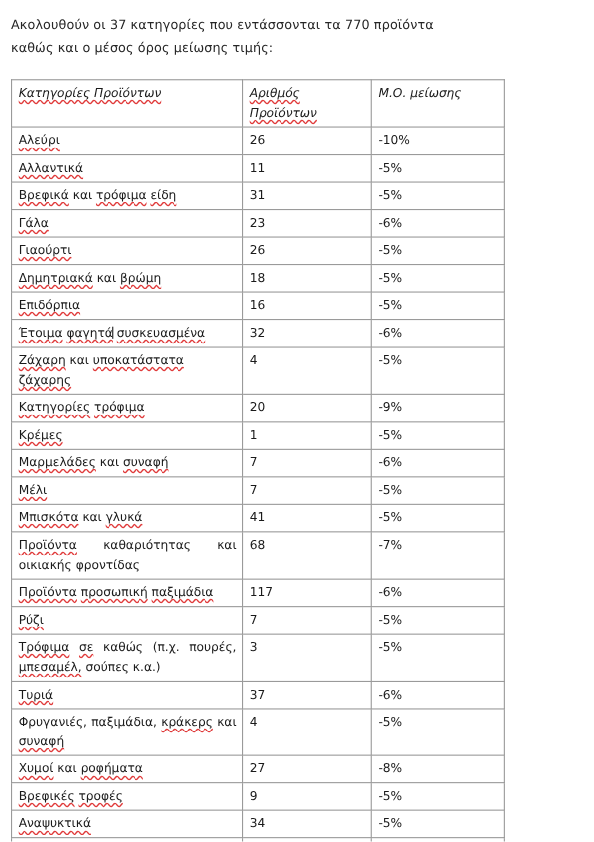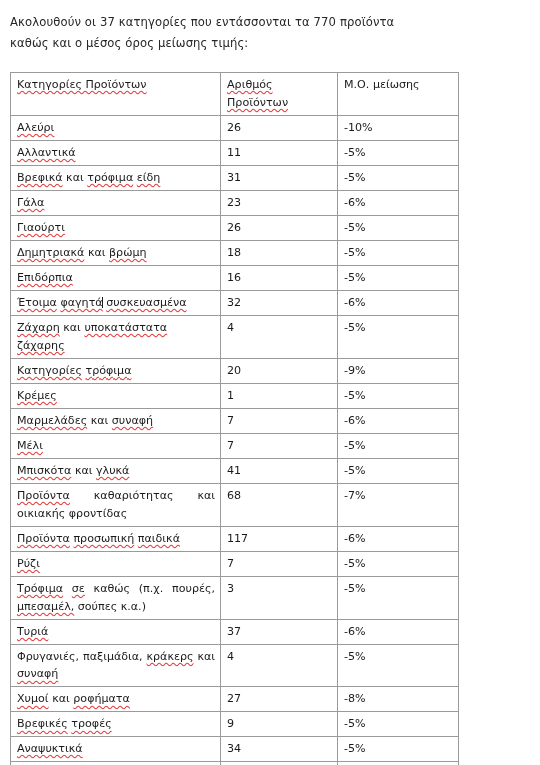--- a/index.html
+++ b/index.html
@@ -53,20 +53,21 @@
     font-weight: normal;
     text-align: left;
   }
   
   table.cat-table {
     border: 1px solid #8c8c8c;
   }
   th.h-cell {
     padding-top: 3px;
     padding-bottom: 4px;
+    font-style: italic;
   }
   
   thead tr th { border-bottom: 1.6px solid #2b2b2b; }
 
   
   tr.group-start > td { border-top: 1.6px solid #2b2b2b; }
 
   td.name-cell.justified {
     text-align: justify;
     text-align-last: left;
@@ -181,21 +182,21 @@
             <td class="name-cell"><span class="sp">Μπισκότα</span> <span>και</span> <span class="sp">γλυκά</span></td>
             <td class="num-cell">41</td>
             <td class="avg-cell">-5%</td>
           </tr>
           <tr>
             <td class="name-cell justified"><span class="sp">Προϊόντα</span> <span>καθαριότητας</span> <span>και</span> <span>οικιακής</span> <span>φροντίδας</span></td>
             <td class="num-cell">68</td>
             <td class="avg-cell">-7%</td>
           </tr>
           <tr>
-            <td class="name-cell"><span class="sp">Προϊόντα</span> <span class="sp">προσωπική</span> <span class="sp">παιδικά</span></td>
+            <td class="name-cell"><span class="sp">Προϊόντα</span> <span class="sp">προσωπική</span> <span class="sp">παξιμάδια</span></td>
             <td class="num-cell">117</td>
             <td class="avg-cell">-6%</td>
           </tr>
           <tr>
             <td class="name-cell"><span class="sp">Ρύζι</span></td>
             <td class="num-cell">7</td>
             <td class="avg-cell">-5%</td>
           </tr>
           <tr>
             <td class="name-cell justified"><span class="sp">Τρόφιμα</span> <span class="sp">σε</span> <span>καθώς</span> <span>(π.χ.</span> <span>πουρές,</span> <span class="sp">μπεσαμέλ,</span> <span>σούπες</span> <span>κ.α.)</span></td>

